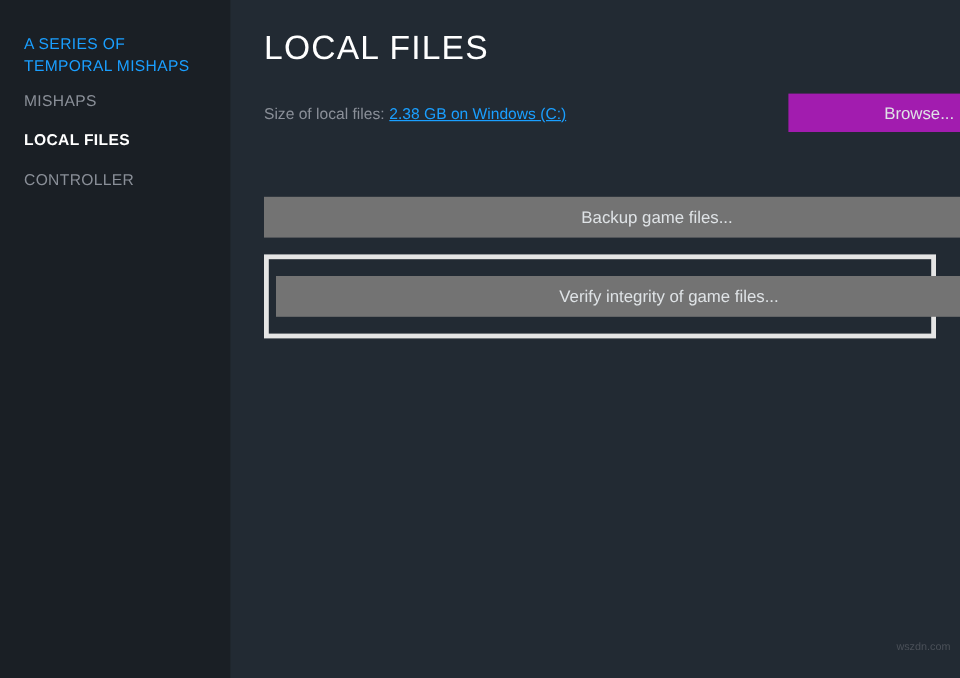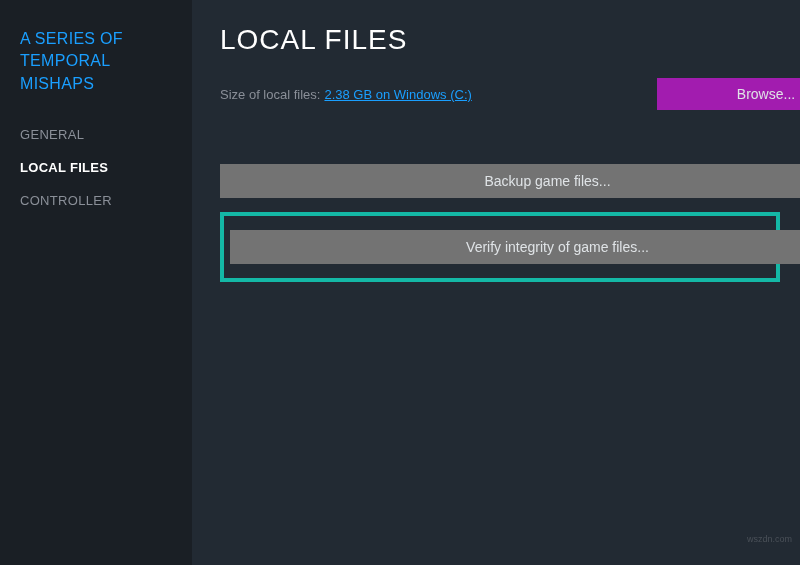--- a/index.html
+++ b/index.html
@@ -27,25 +27,25 @@
       height: 100%;
     }
     .sidebar {
       width: 192px;
       background: #1a1f25;
       padding: 28px 20px 20px 20px;
       flex-shrink: 0;
     }
     .game-title {
       color: #1a9fff;
-      font-size: 16px;
+      font-size: 13px;
       font-weight: 400;
       line-height: 1.4;
       letter-spacing: 0.3px;
-      margin-bottom: 32px;
+      margin-bottom: 12px;
       text-transform: uppercase;
     }
     .nav-item {
       color: #8a8f98;
       font-size: 13px;
       letter-spacing: 0.3px;
       margin-bottom: 18px;
       cursor: pointer;
     }
     .nav-item.active {
@@ -98,21 +98,21 @@
       background: #737373;
       color: #dfe3e6;
       font-size: 14px;
       border: none;
       padding: 9px 0;
       text-align: center;
       cursor: pointer;
       margin-bottom: 14px;
     }
     .highlight-box {
-      border: 4px solid #14b8a6;
+      border: 4px solid #e5e5e5;
       padding: 14px 6px 14px 6px;
       width: 560px;
       margin-top: 0px;
     }
     .highlight-box .wide-btn { margin-bottom: 0; }
     .watermark {
       position: absolute;
       bottom: 21px;
       right: 8px;
       font-size: 9px;
@@ -125,21 +125,21 @@
 <div class="close-icon">
   <svg viewBox="0 0 16 16">
       <line x1="2" y1="2" x2="14" y2="14" stroke="#c6d4df" stroke-width="1.5"></line>
       <line x1="14" y1="2" x2="2" y2="14" stroke="#c6d4df" stroke-width="1.5"></line>
     </svg>
 </div>
 
 <div class="container">
   <aside class="sidebar">
     <div class="game-title">A SERIES OF TEMPORAL MISHAPS</div>
-    <div class="nav-item">GENERAL</div>
+    <div class="nav-item">MISHAPS</div>
     <div class="nav-item active">LOCAL FILES</div>
     <div class="nav-item">CONTROLLER</div>
   </aside>
 
   <main class="main">
     <h1 class="page-title">LOCAL FILES</h1>
 
     <div class="size-row">
       <span class="size-label">Size of local files:</span>
       <span class="size-value">2.38 GB on Windows (C:)</span>

